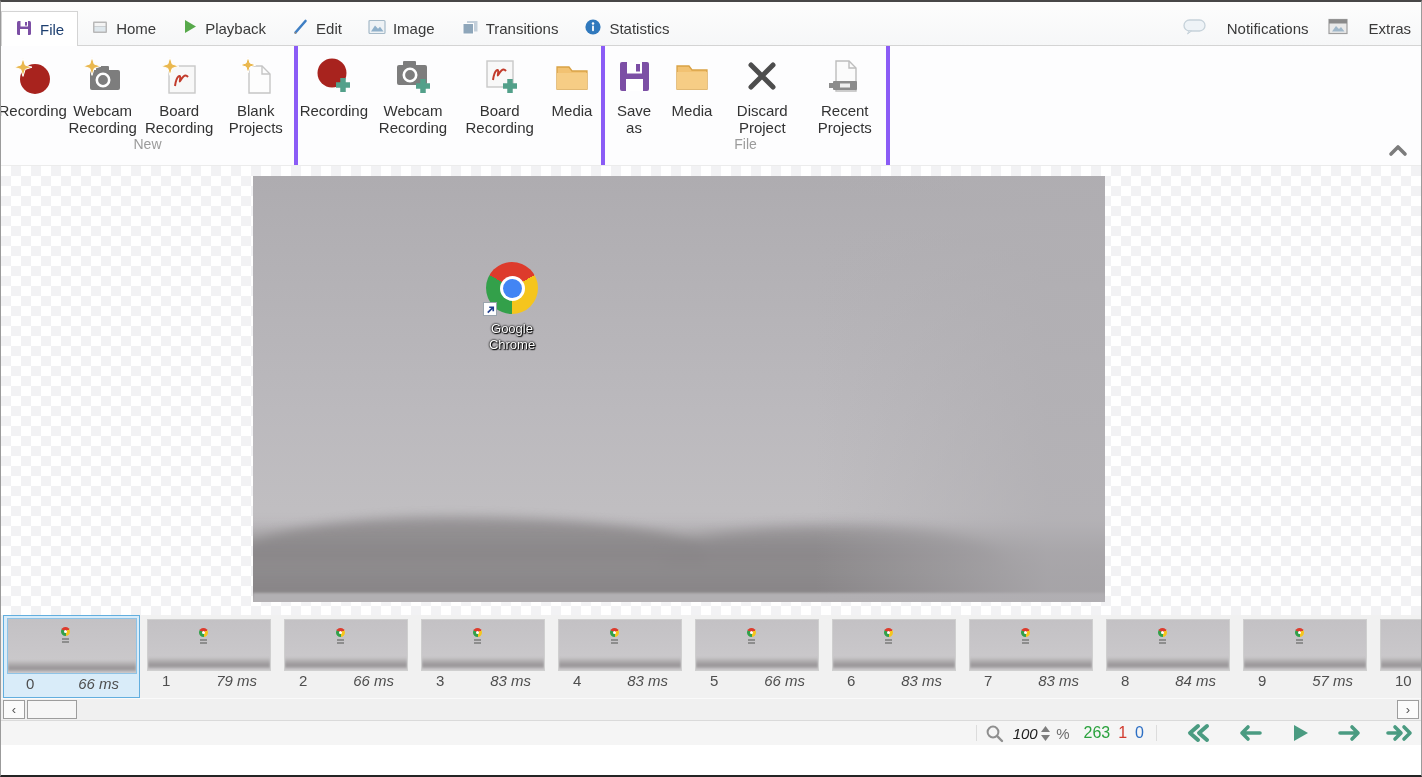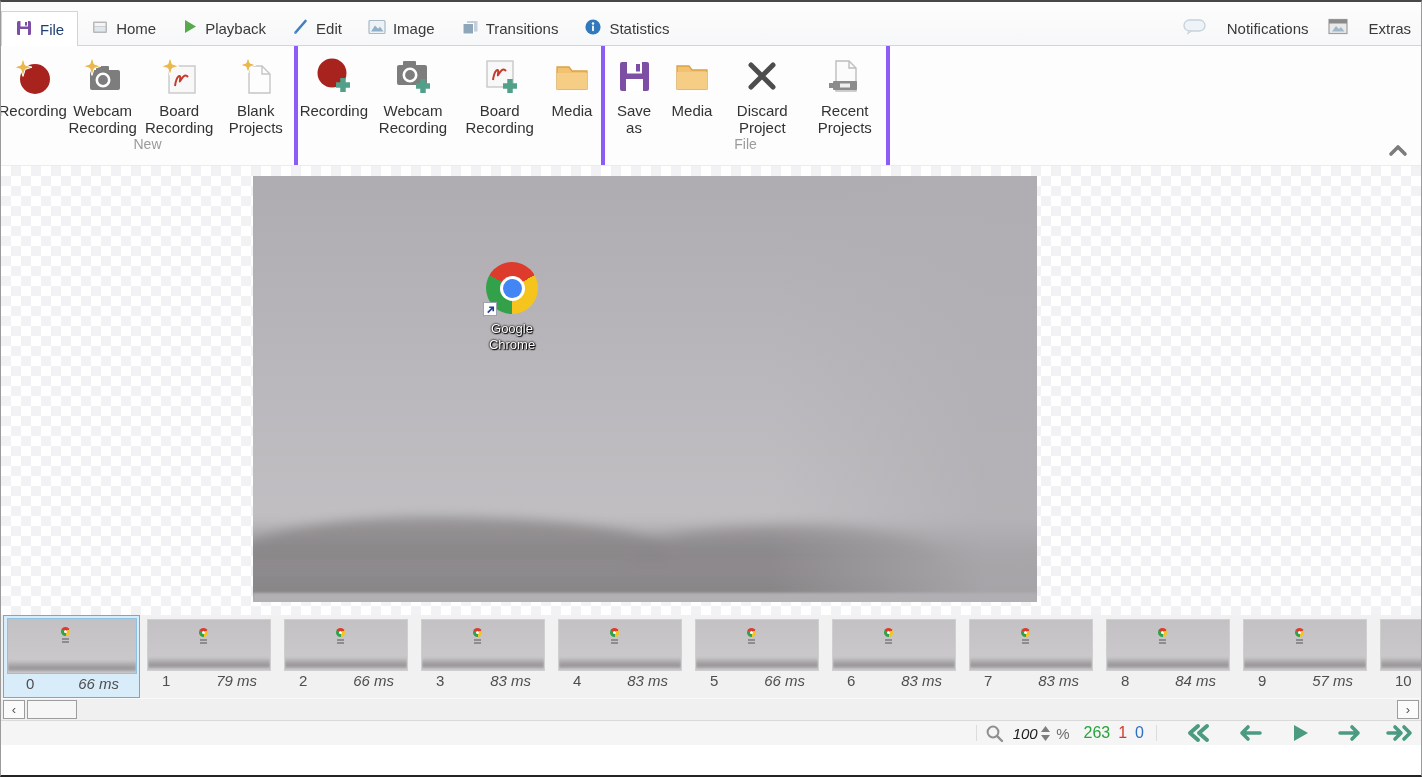--- a/index.html
+++ b/index.html
@@ -33,21 +33,21 @@
   .rbtns{display:flex;align-items:flex-start;justify-content:center;flex:1;}
   .rbtn{display:flex;flex-direction:column;align-items:center;padding:0 3px;min-width:58px;cursor:pointer;}
   .rico{height:50px;display:flex;align-items:center;justify-content:center;}
   .rlab{font-size:15px;line-height:17px;color:#333;text-align:center;max-width:84px;}
   .rgl{text-align:center;color:#9b9b9b;font-size:14px;padding-bottom:16px;}
   .ribbon-collapse{position:absolute;right:8px;bottom:2px;width:30px;height:22px;display:flex;align-items:center;justify-content:center;cursor:pointer;}
   
   .canvas{height:449px;flex-shrink:0;overflow:hidden;position:relative;
     background:conic-gradient(#f2f2f4 90deg,#ffffff 90deg 180deg,#f2f2f4 180deg 270deg,#ffffff 270deg);
     background-size:20px 20px;}
-  .frame-image{position:absolute;left:252px;top:10px;width:784px;height:426px;overflow:hidden;
+  .frame-image{position:absolute;left:252px;top:10px;width:852px;height:426px;overflow:hidden;
     background:linear-gradient(180deg,#aeacb0 0%,#b5b3b7 30%,#bbb9bd 55%,#c0bec1 78%,#bcbabd 100%);padding-left:16px;}
   .ridge{position:absolute;left:-3%;right:-3%;bottom:4px;height:78px;
     background:linear-gradient(180deg,rgba(138,135,137,0) 0%,rgba(136,133,135,.8) 40%,#868385 100%);
     filter:blur(4px);}
   .ridge2{position:absolute;left:-2%;width:55%;bottom:40px;height:45px;background:#908d8f;border-radius:50% 60% 0 0/100% 90% 0 0;filter:blur(6px);opacity:.85;}
   .ridge3{position:absolute;left:48%;width:40%;bottom:38px;height:38px;background:#949194;border-radius:55% 50% 0 0/95% 100% 0 0;filter:blur(7px);opacity:.8;}
   .fog-right{position:absolute;top:0;right:0;bottom:0;width:34%;background:linear-gradient(90deg,rgba(178,176,180,0) 0%,rgba(176,174,178,.75) 80%);}
   .shore{position:absolute;left:0;right:0;bottom:0;height:9px;background:#b2b0b3;filter:blur(1px);}
   .chrome-sc{position:absolute;left:204px;top:86px;width:110px;}
   .chrome-logo{width:52px;height:52px;border-radius:50%;margin:0 auto;position:relative;

